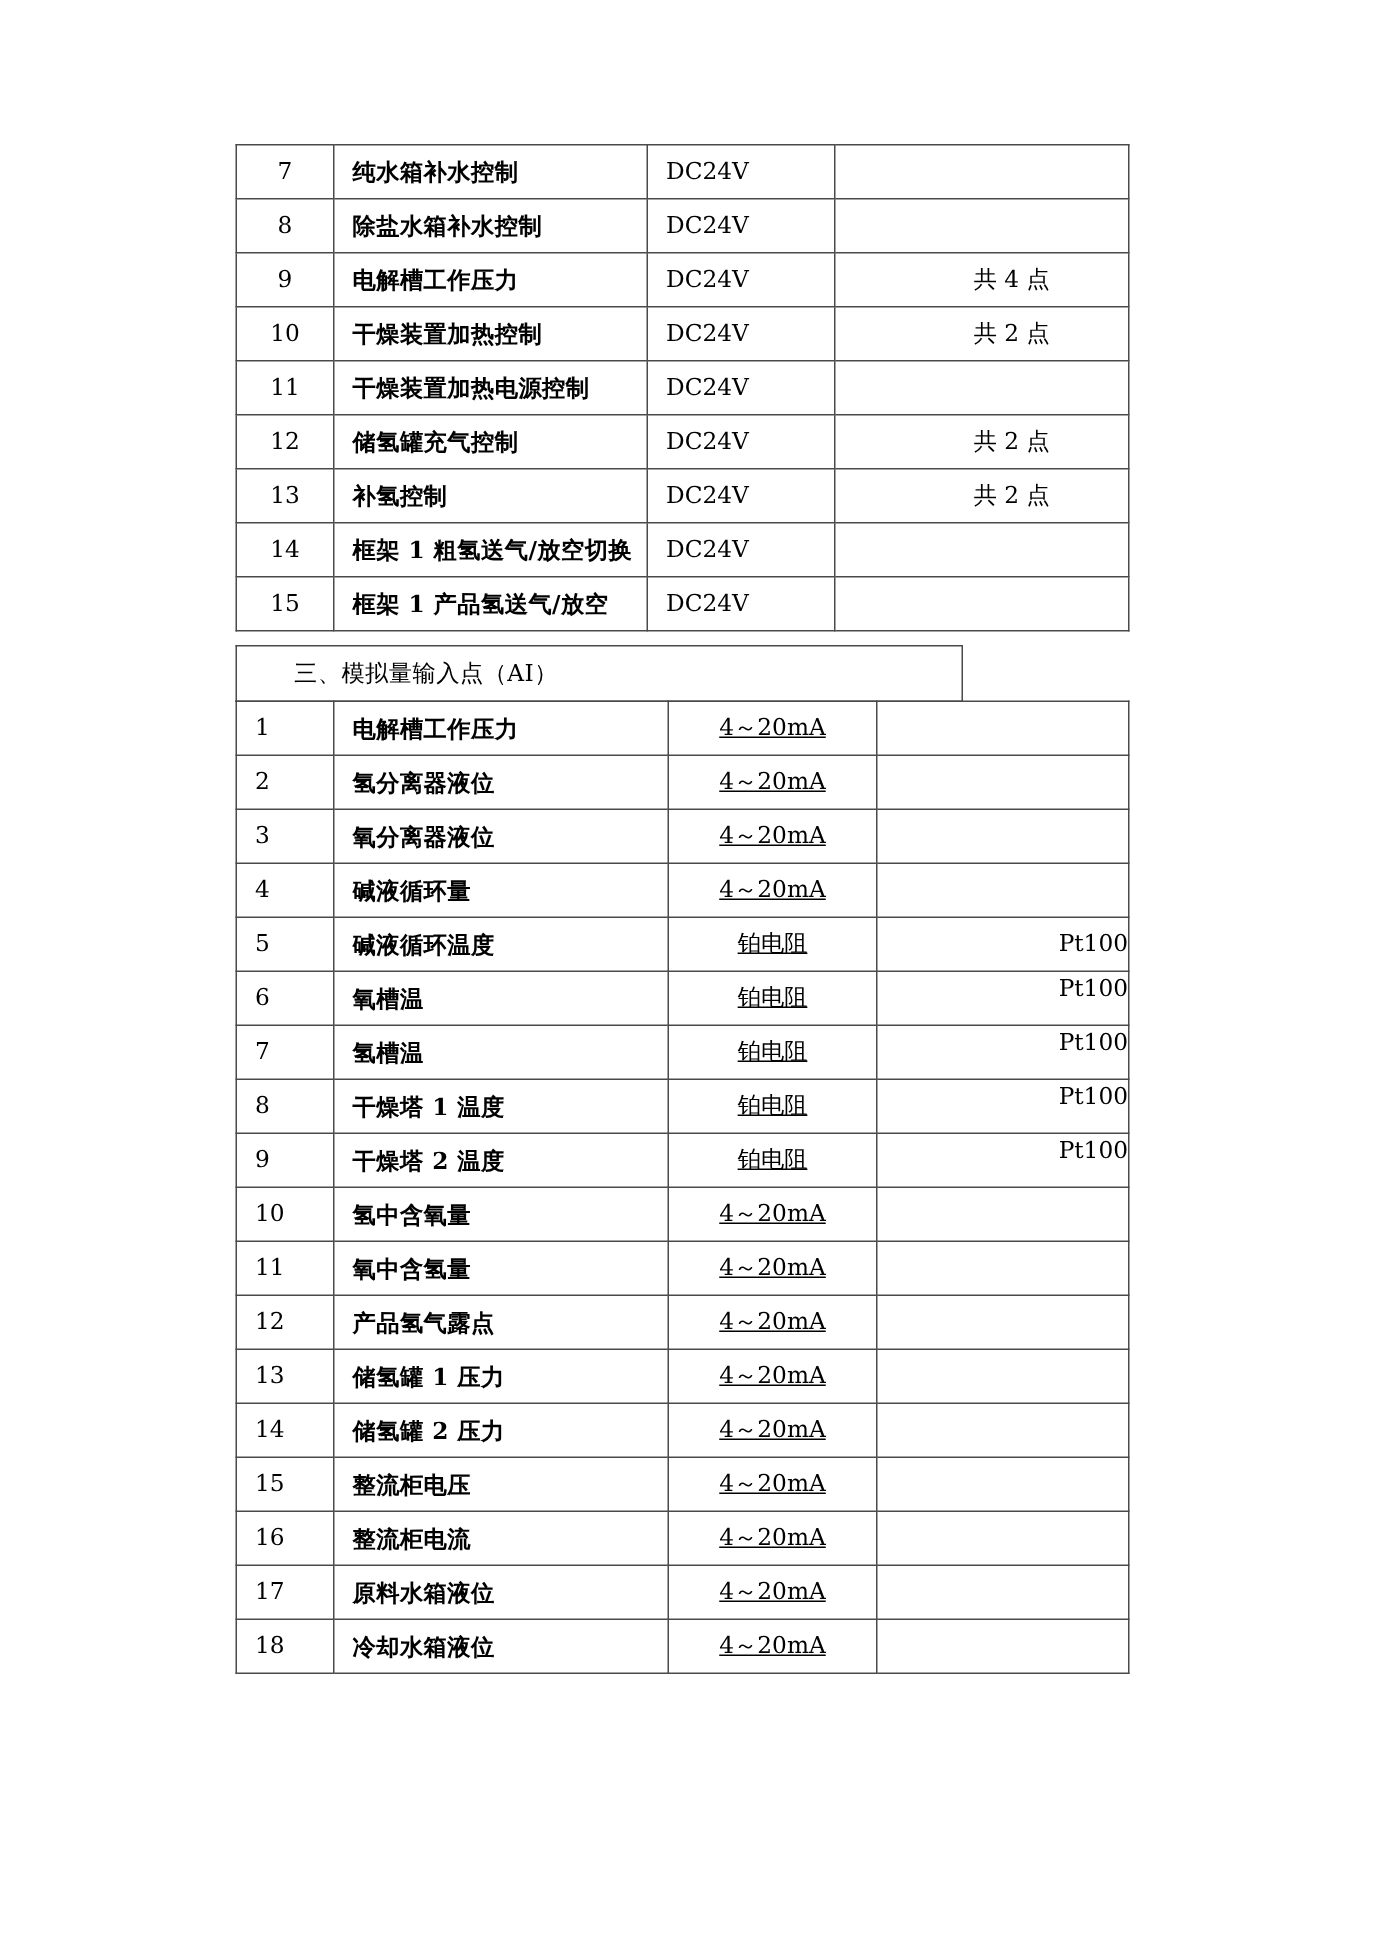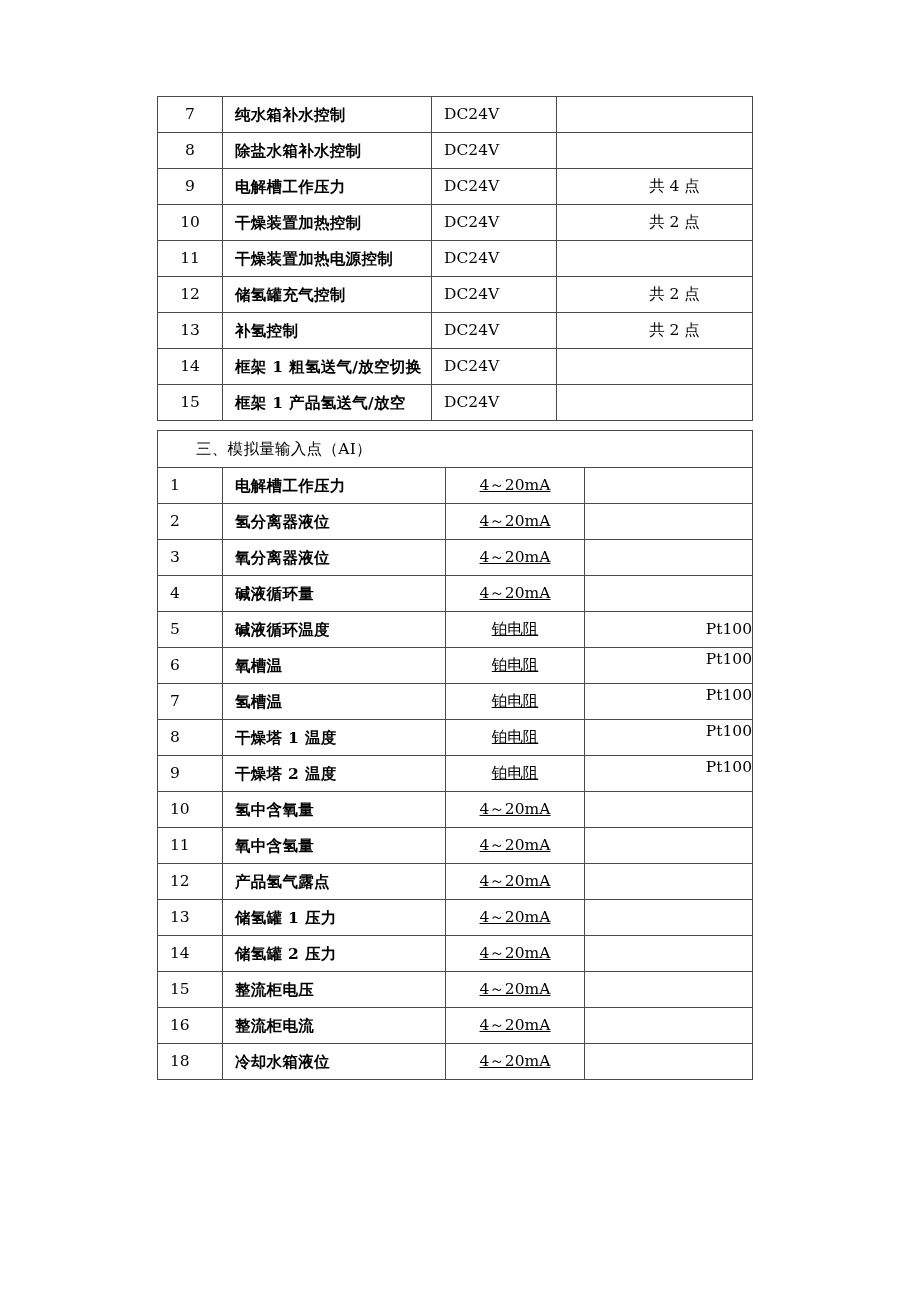--- a/index.html
+++ b/index.html
@@ -69,21 +69,21 @@
   .sig-left   { text-align: left; padding-left: 12px !important; font-size: 14px; margin-top: 24px; }
   .sig-center { text-align: center; font-size: 14px; text-decoration: underline; }
   .note-left  { text-align: center; padding-left: 40px !important; }
   .note-pt    { text-align: right; padding-left: 24px !important; font-size: 14px; }
   .note-pt.raise { vertical-align: top; padding-top: 2px !important; }
 
   
   table.sectionhead {
     border-collapse: collapse;
     table-layout: fixed;
-    width: 596px;
+    width: 485px;
   }
   table.sectionhead td {
     border: 1px solid #4a4a4a;
     height: 37px;
     box-sizing: border-box;
     font-size: 15.5px;
     text-align: left;
     padding-left: 38px;
     vertical-align: middle;
     letter-spacing: 0.3px;
@@ -270,20 +270,26 @@
             <td class="sig-center">4～20mA</td>
             <td class="note-pt"></td>
           </tr>
           <tr>
             <td class="num-left">16</td>
             <td class="name-cell">整流柜电流</td>
             <td class="sig-center">4～20mA</td>
             <td class="note-pt"></td>
           </tr>
           <tr>
+            <td class="num-left">17</td>
+            <td class="name-cell">原料水箱液位</td>
+            <td class="sig-center">4～20mA</td>
+            <td class="note-pt"></td>
+          </tr>
+          <tr>
             <td class="num-left">18</td>
             <td class="name-cell">冷却水箱液位</td>
             <td class="sig-center">4～20mA</td>
             <td class="note-pt"></td>
           </tr>
         </tbody>
     </table>
   </div>
 
 </div>

